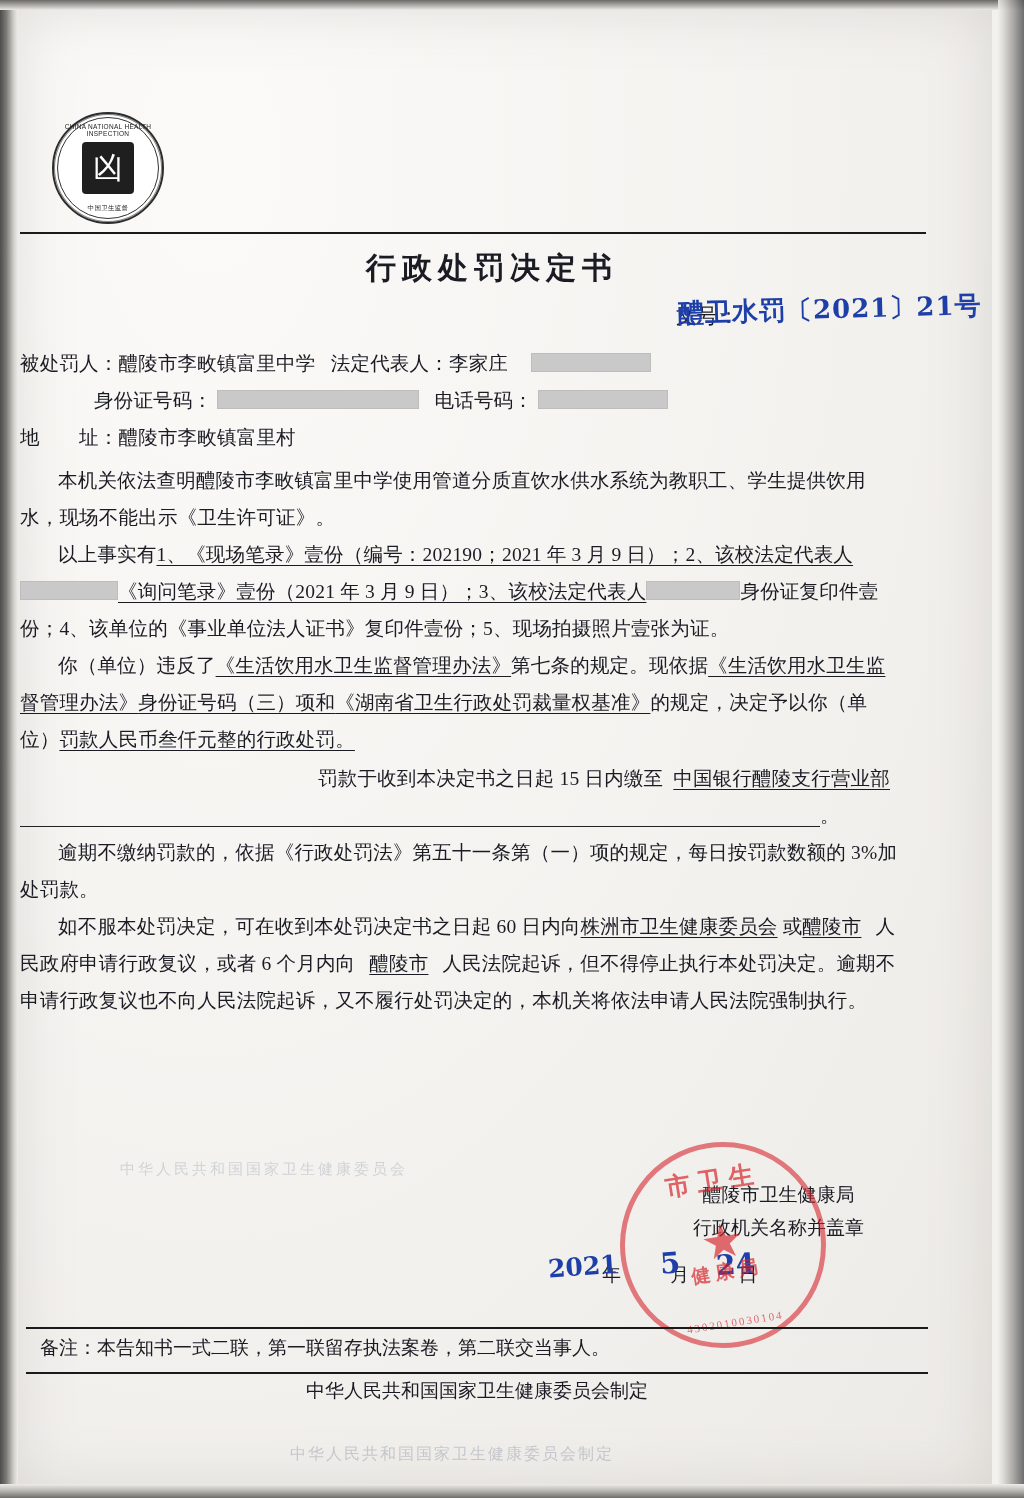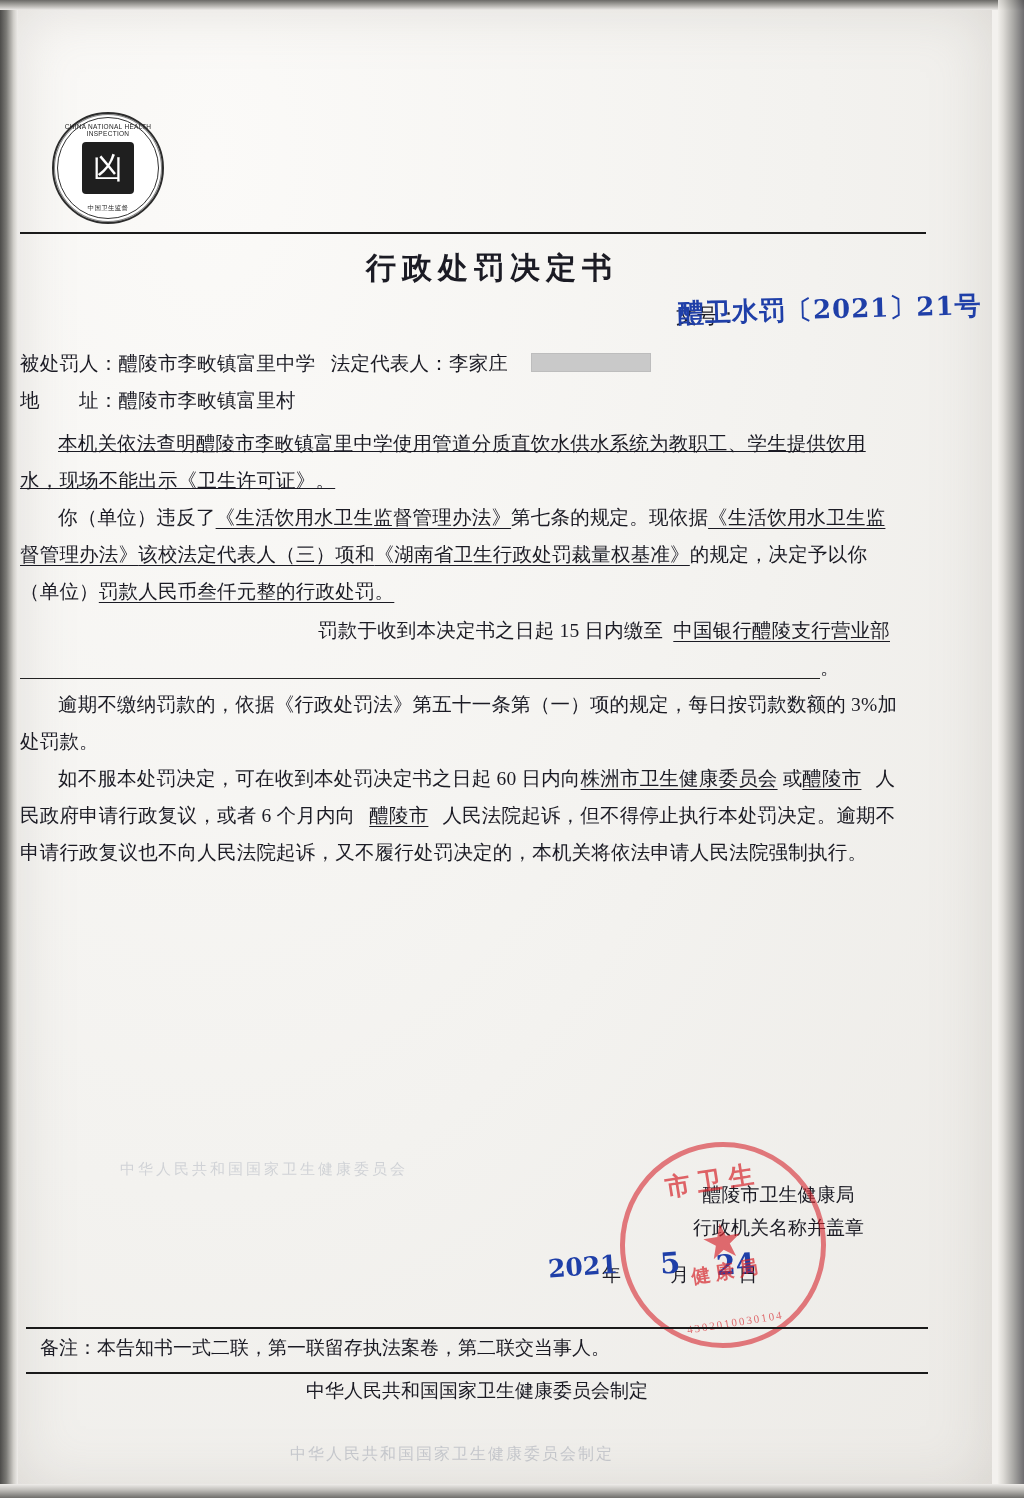--- a/index.html
+++ b/index.html
@@ -298,30 +298,39 @@
   <div class="docno-label">文号：</div>
   <div class="docno-hand">醴卫水罚〔2021〕21号</div>
 
   <div class="body">
 
     <div class="row">
       <span>被处罚人：</span><span>醴陵市李畋镇富里中学</span>&nbsp;&nbsp;&nbsp;<span>法定代表人：</span><span>李家庄</span>
       <span class="redact" style="width:118px;margin-left:18px;"></span>
     </div>
 
+    <div class="row" style="padding-left:74px;">
+      <span>身份证号码：</span>
+      <span class="redact" style="width:200px;"></span>
+      &nbsp;&nbsp;<span>电话号码：</span>
+      <span class="redact" style="width:128px;"></span>
+    </div>
 
     <div class="row">
       <span>地　　址：</span><span>醴陵市李畋镇富里村</span>
     </div>
 
-    <div class="row indent" style="margin-top:6px;text-decoration:underline;">本机关依法查明醴陵市李畋镇富里中学使用管道分质直饮水供水系统为教职工、学生提供饮用水，现场不能出示《卫生许可证》。</div>
-
+    <div class="row indent" style="margin-top:6px;">本机关依法查明醴陵市李畋镇富里中学使用管道分质直饮水供水系统为教职工、学生提供饮用水，现场不能出示《卫生许可证》。</div>
 
     <div class="row indent">
-      <span>你（单位）违反了</span><span class="u">《生活饮用水卫生监督管理办法》</span><span>第七条的规定。现依据</span><span class="u">《生活饮用水卫生监督管理办法》</span><span class="u">该校法定代表人（三）项和</span><span class="u">《湖南省卫生行政处罚裁量权基准》</span><span>的规定，决定予以你（单位）</span><span class="u">罚款人民币叁仟元整的行政处罚。</span>
+      <span>以上事实有</span><span class="u">1、《现场笔录》壹份（编号：202190；2021 年 3 月 9 日）；2、该校法定代表人</span><span class="redact" style="width:96px;"></span><span class="u">《询问笔录》壹份（2021 年 3 月 9 日）；3、该校法定代表人</span><span class="redact" style="width:92px;"></span><span>身份证复印件壹份；4、该单位的《事业单位法人证书》复印件壹份；5、现场拍摄照片壹张为证。</span>
+    </div>
+
+    <div class="row indent">
+      <span>你（单位）违反了</span><span class="u">《生活饮用水卫生监督管理办法》</span><span>第七条的规定。现依据</span><span class="u">《生活饮用水卫生监督管理办法》</span><span class="u">身份证号码（三）项和</span><span class="u">《湖南省卫生行政处罚裁量权基准》</span><span>的规定，决定予以你（单位）</span><span class="u">罚款人民币叁仟元整的行政处罚。</span>
     </div>
 
     <div class="row indent" style="margin-top:2px;text-align:right;">
       <span>罚款于收到本决定书之日起 15 日内缴至</span><span class="u" style="padding:0 10px;">中国银行醴陵支行营业部</span>
     </div>
     <div class="row">
       <span class="line-fill" style="width:800px;"></span><span>。</span>
     </div>
 
     <div class="row indent" style="">逾期不缴纳罚款的，依据《行政处罚法》第五十一条第（一）项的规定，每日按罚款数额的 3%加处罚款。</div>

